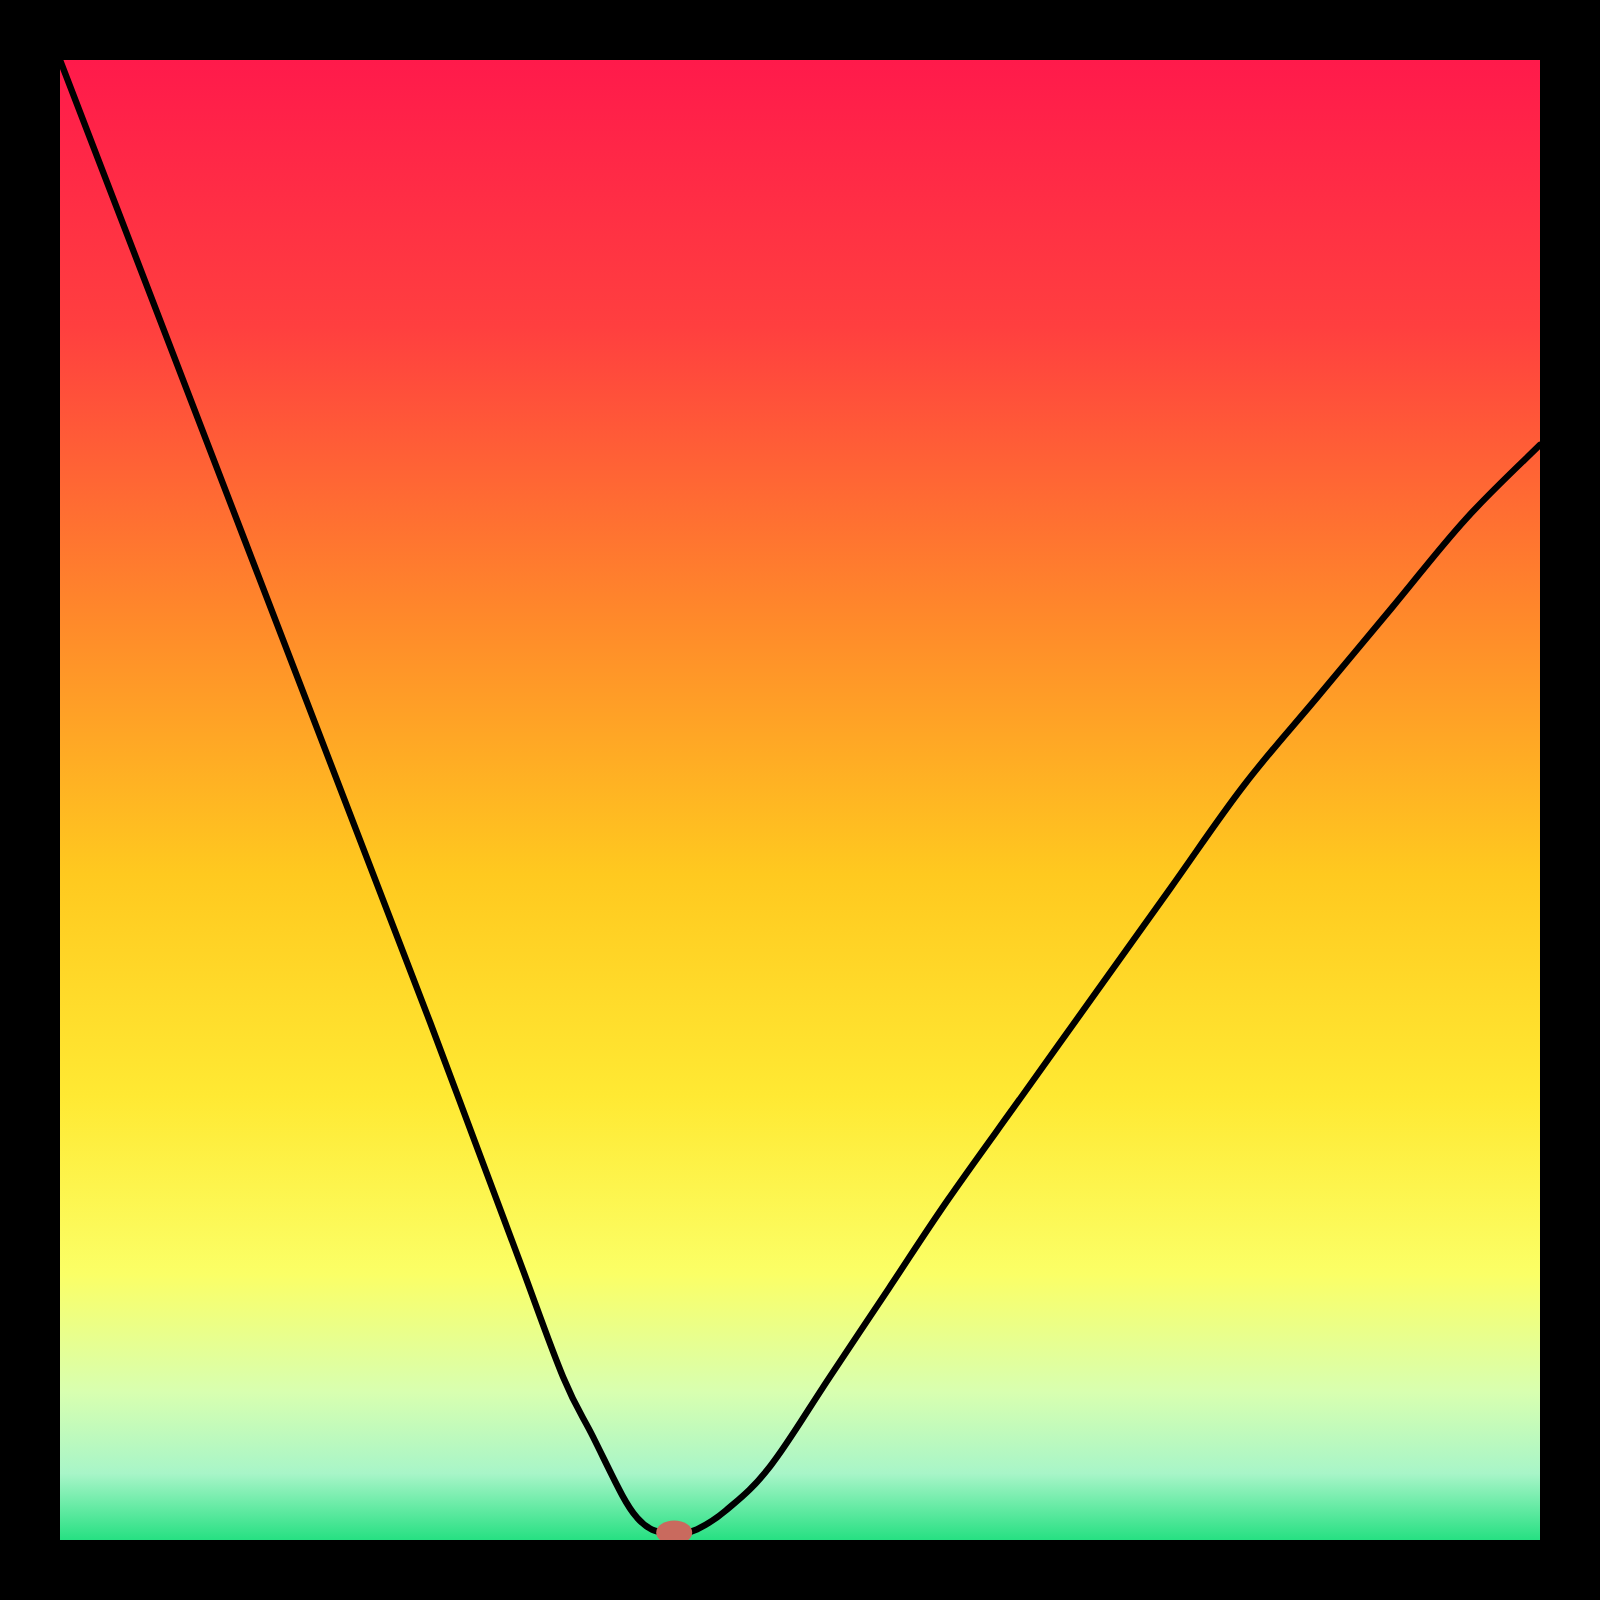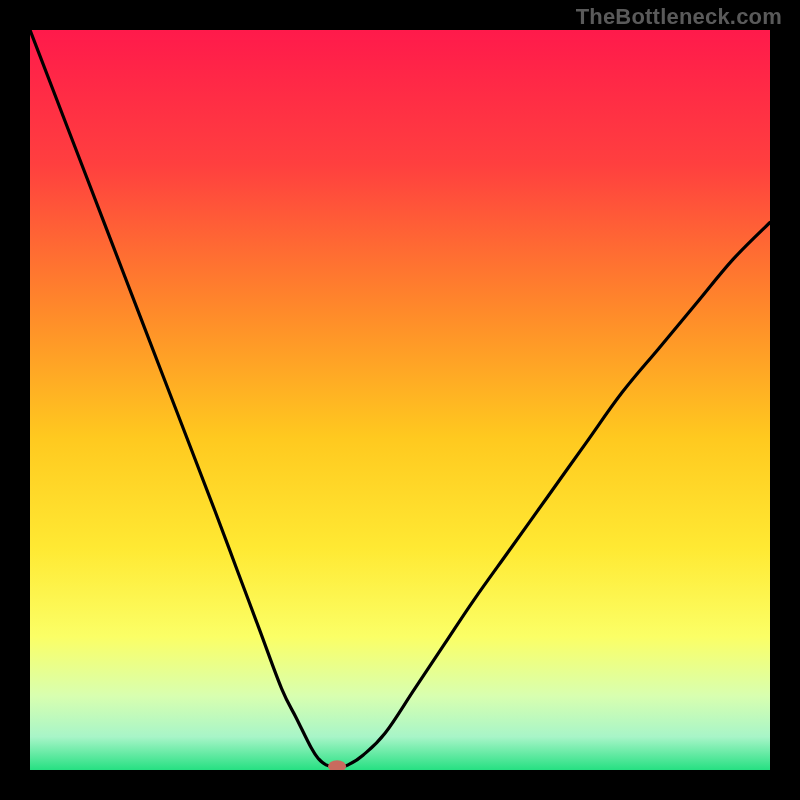--- a/index.html
+++ b/index.html
@@ -26,21 +26,20 @@
     top: 30px;
     width: 740px;
     height: 740px;
   }
   .plot svg { display: block; width: 740px; height: 740px; }
 </style>
 </head>
 <body>
 
 <div class="frame">
-  <div class="watermark">TheBottleneck.com</div>
 
   <div class="plot">
     <svg id="chart-svg" viewBox="0 0 740 740">
       <defs>
         <linearGradient id="bg-grad" x1="0" y1="0" x2="0" y2="1">
             <stop offset="0%" stop-color="#ff1a4b"></stop>
             <stop offset="18%" stop-color="#ff3f3f"></stop>
             <stop offset="38%" stop-color="#ff8a2a"></stop>
             <stop offset="55.00000000000001%" stop-color="#ffc91f"></stop>
             <stop offset="70%" stop-color="#ffe933"></stop>

